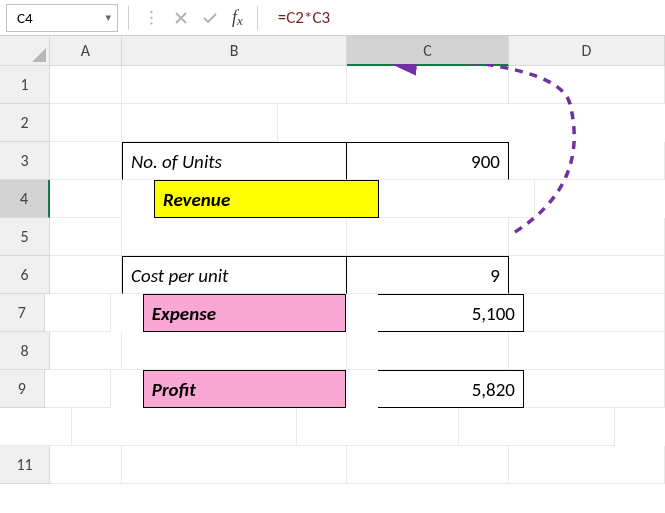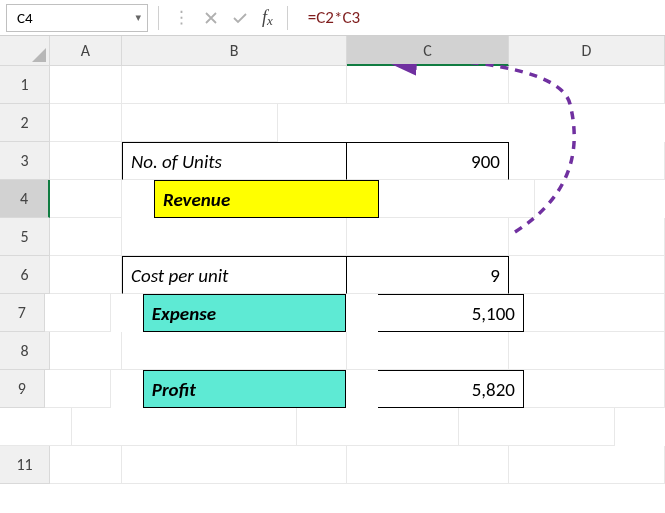--- a/index.html
+++ b/index.html
@@ -14,21 +14,21 @@
     .formula-bar {
       display: flex;
       align-items: center;
       height: 36px;
       border-bottom: 1px solid #d0d0d0;
       background: #fff;
       padding: 4px 6px;
       gap: 4px;
     }
     .name-box {
-      width: 142px;
+      width: 112px;
       height: 28px;
       border: 1px solid #c0c0c0;
       display: flex;
       align-items: center;
       justify-content: space-between;
       padding: 0 6px 0 10px;
       font-size: 15px;
       background: #fff;
     }
     .name-box .chevron { color: #666; font-size: 11px; }
@@ -119,21 +119,21 @@
       background: #fff;
     }
     .cell.label { font-style: italic; }
     .cell.bold { font-weight: bold; }
     .cell.num { justify-content: flex-end; }
     .cell.b-top { border-top: 1.5px solid #000; }
     .cell.b-left { border-left: 1.5px solid #000; }
     .cell.b-right { border-right: 1.5px solid #000; }
     .cell.b-bottom { border-bottom: 1.5px solid #000; margin-left: 32px; }
     .cell.yellow { background: #ffff00; }
-    .cell.lightblue { background: #5eead4; }
+    .cell.lightblue { background: #f9a8d4; }
     .cell.selected {
       outline: 2px solid #107c41;
       outline-offset: -1px;
       z-index: 2;
     }
     .cell.selected::after {
       content: '';
       position: absolute;
       right: -3px;
       bottom: -3px;

